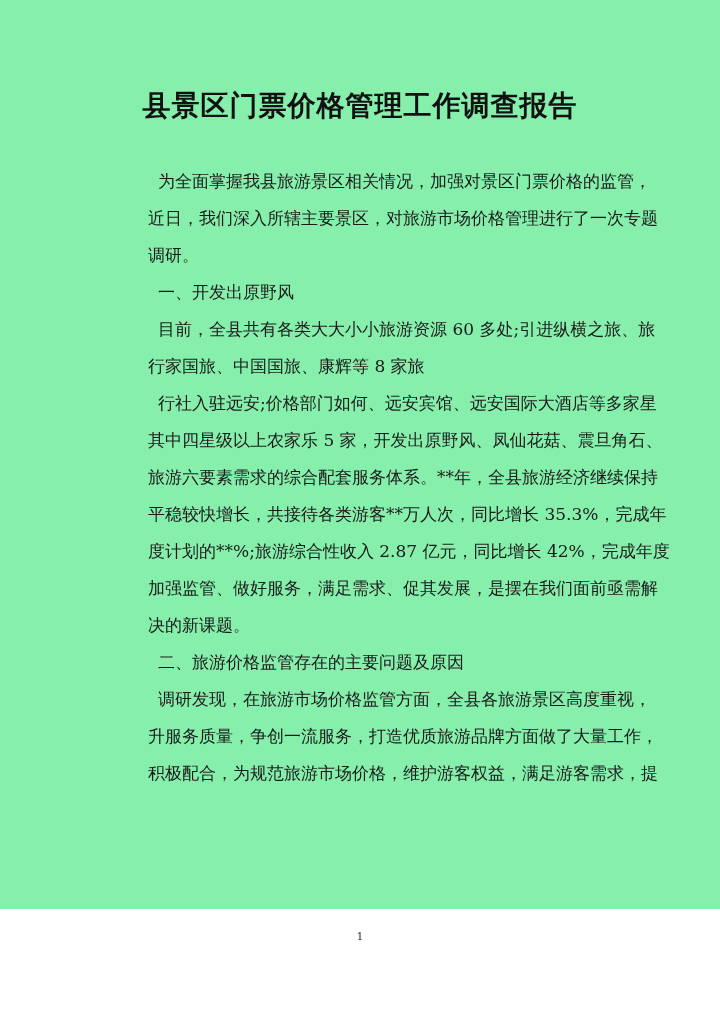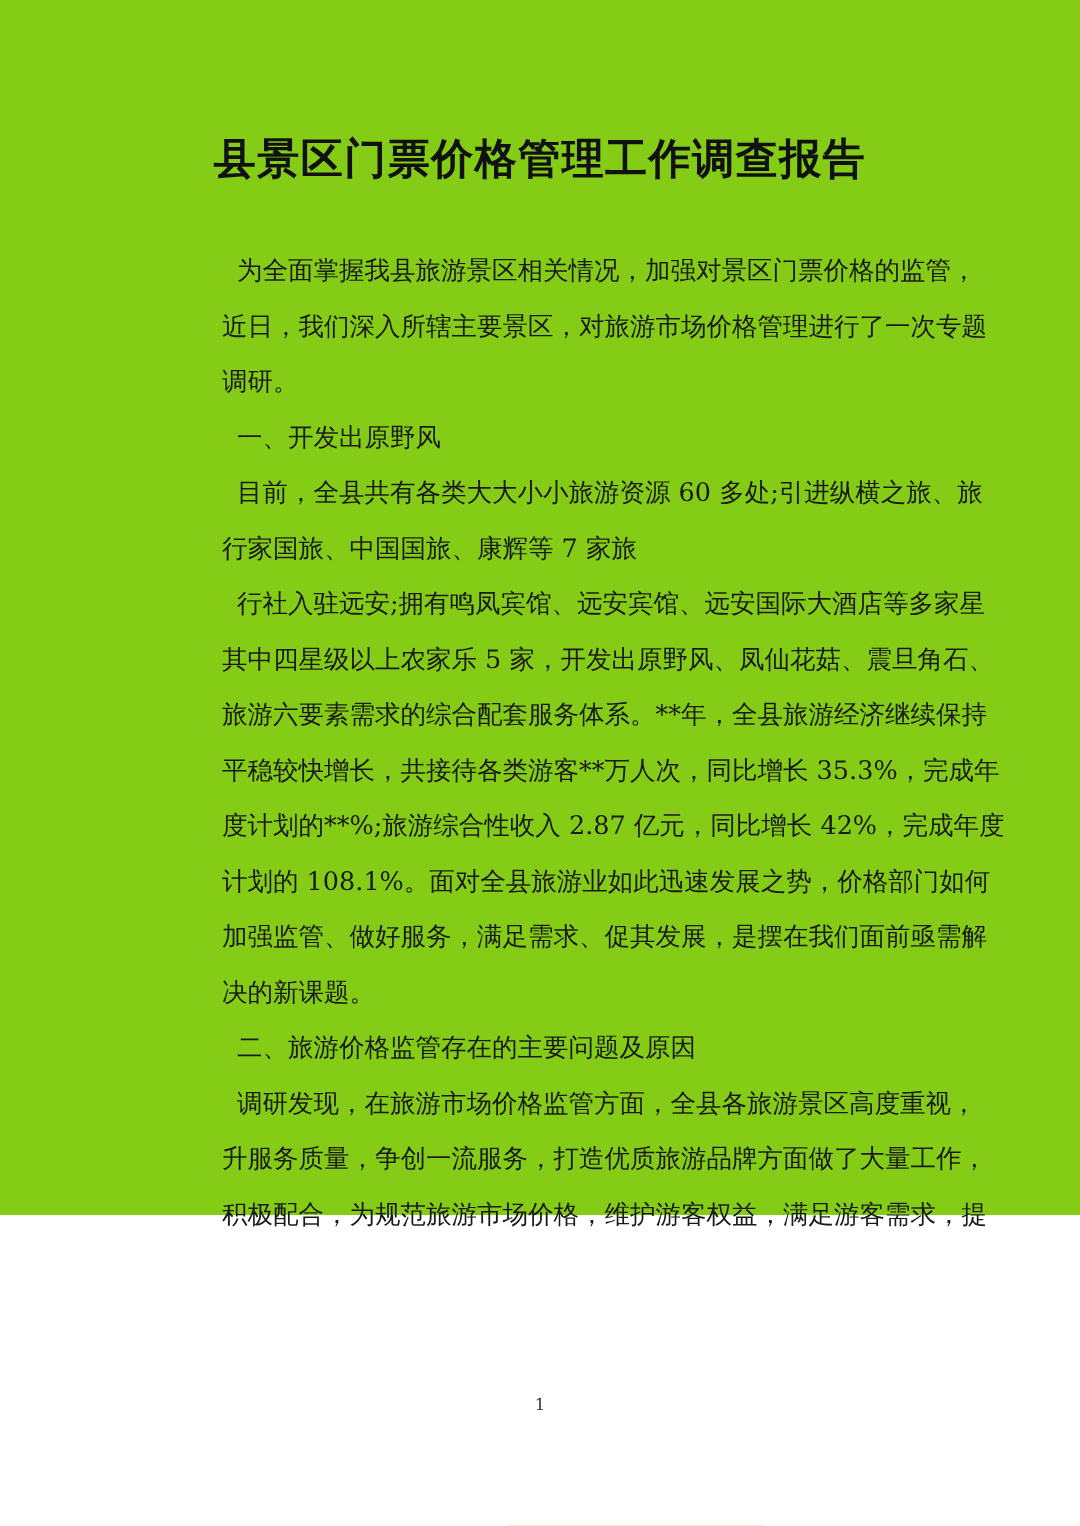--- a/index.html
+++ b/index.html
@@ -12,22 +12,22 @@
       height: 1017px;
       position: relative;
       overflow: hidden;
       font-family: "DejaVu Serif", "Liberation Serif", serif;
       color: #111111;
     }
     .page {
       position: absolute;
       left: 0; top: 0;
       width: 720px;
-      height: 810px;
-      background: #84cc16;
+      height: 909px;
+      background: #86efac;
     }
     .title {
       position: absolute;
       left: 0;
       top: 86px;
       width: 720px;
       text-align: center;
       font-family: "DejaVu Sans", "Liberation Sans", sans-serif;
       font-size: 28px;
       font-weight: bold;
@@ -74,27 +74,26 @@
 
 <div class="page">
   <div class="title">县景区门票价格管理工作调查报告</div>
 
   <div class="body-text">
     <span class="line indent">为全面掌握我县旅游景区相关情况，加强对景区门票价格的监管，</span>
     <span class="line">近日，我们深入所辖主要景区，对旅游市场价格管理进行了一次专题</span>
     <span class="line last">调研。</span>
     <span class="line last indent">一、开发出原野风</span>
     <span class="line indent">目前，全县共有各类大大小小旅游资源 60 多处;引进纵横之旅、旅</span>
-    <span class="line last">行家国旅、中国国旅、康辉等 7 家旅</span>
-    <span class="line indent">行社入驻远安;拥有鸣凤宾馆、远安宾馆、远安国际大酒店等多家星</span>
+    <span class="line last">行家国旅、中国国旅、康辉等 8 家旅</span>
+    <span class="line indent">行社入驻远安;价格部门如何、远安宾馆、远安国际大酒店等多家星</span>
     <span class="line">其中四星级以上农家乐 5 家，开发出原野风、凤仙花菇、震旦角石、</span>
     <span class="line">旅游六要素需求的综合配套服务体系。**年，全县旅游经济继续保持</span>
     <span class="line">平稳较快增长，共接待各类游客**万人次，同比增长 35.3%，完成年</span>
     <span class="line">度计划的**%;旅游综合性收入 2.87 亿元，同比增长 42%，完成年度</span>
-    <span class="line">计划的 108.1%。面对全县旅游业如此迅速发展之势，价格部门如何</span>
     <span class="line">加强监管、做好服务，满足需求、促其发展，是摆在我们面前亟需解</span>
     <span class="line last">决的新课题。</span>
     <span class="line last indent">二、旅游价格监管存在的主要问题及原因</span>
     <span class="line indent">调研发现，在旅游市场价格监管方面，全县各旅游景区高度重视，</span>
     <span class="line">升服务质量，争创一流服务，打造优质旅游品牌方面做了大量工作，</span>
     <span class="line">积极配合，为规范旅游市场价格，维护游客权益，满足游客需求，提</span>
   </div>
 
   <div class="page-number">1</div>
 </div>

